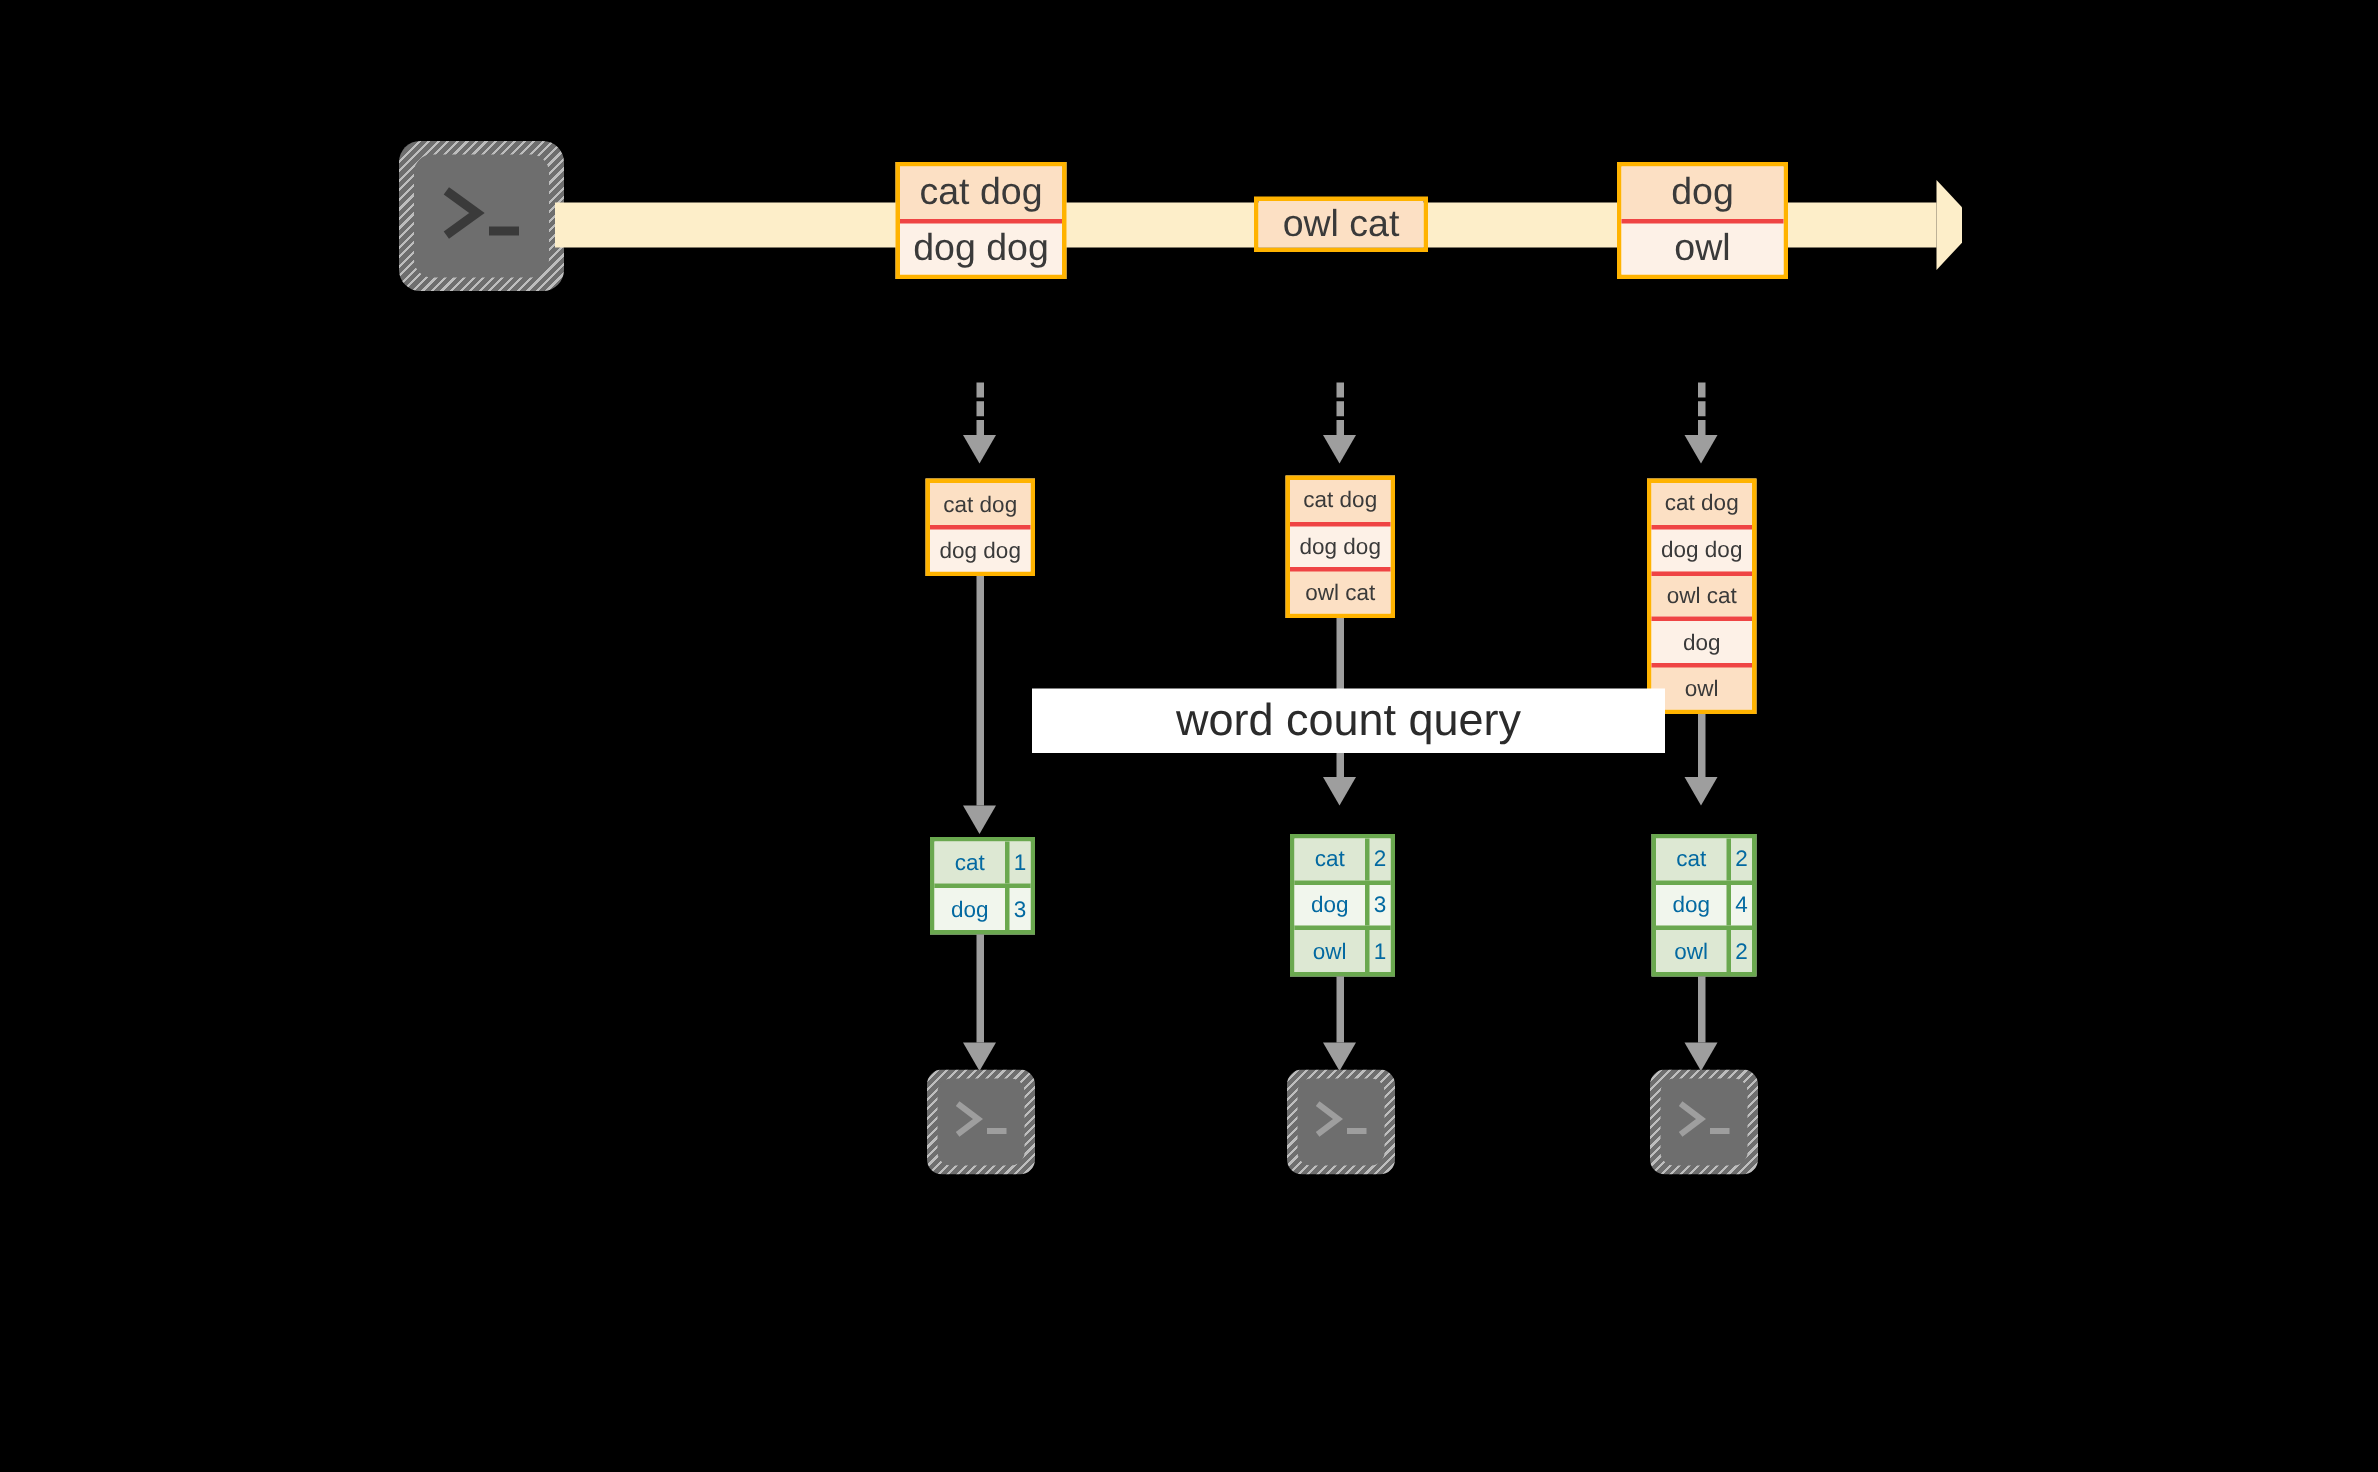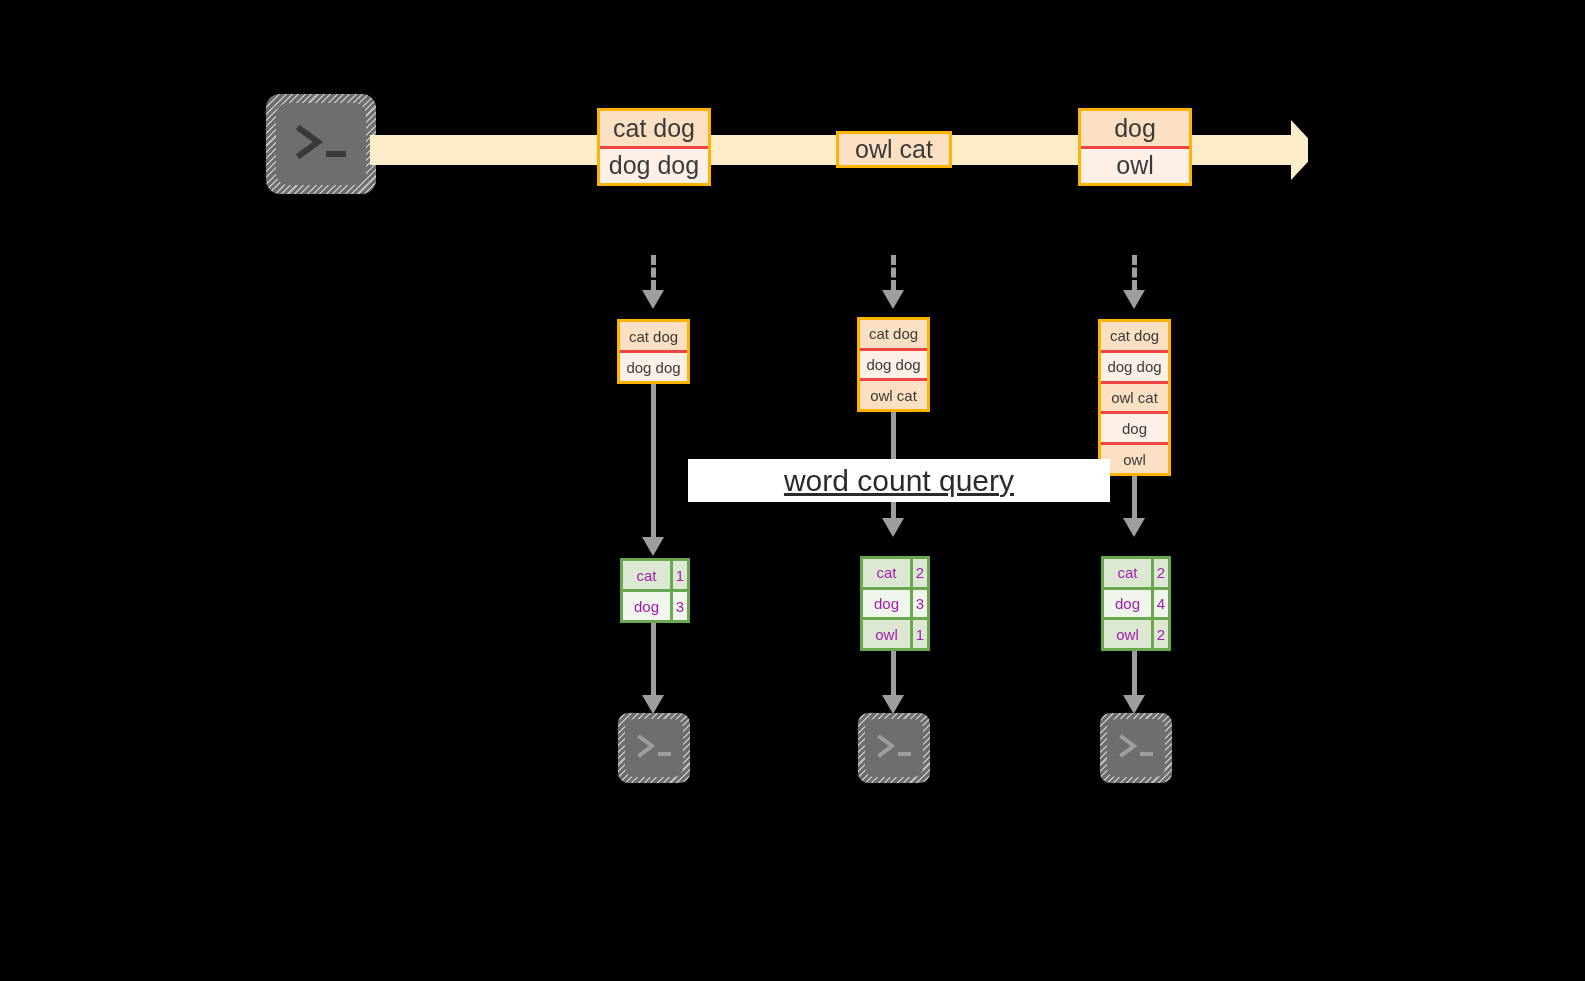--- a/index.html
+++ b/index.html
@@ -94,21 +94,21 @@
   .grow {
     flex: 1 1 auto;
     display: flex;
     box-sizing: border-box;
   }
   .grow + .grow { border-top: 3px solid #6aa84f; }
   .gcell {
     display: flex;
     align-items: center;
     justify-content: center;
-    color: #a21caf;
+    color: #0369a1;
     font-size: 15px;
     box-sizing: border-box;
   }
   .gcell.word { width: 47px; }
   .gcell.num  { flex: 1 1 auto; border-left: 3px solid #6aa84f; }
   .grow.dark  .gcell { background: #dde8d3; }
   .grow.light .gcell { background: #f1f6ed; }
 
   
   .conn-line {
@@ -133,21 +133,20 @@
   
   .query-label {
     position: absolute;
     background: #ffffff;
     color: #2b2b2b;
     display: flex;
     align-items: center;
     justify-content: center;
     font-size: 30px;
     white-space: nowrap;
-    text-decoration: underline;
   }
 </style>
 </head>
 <body>
 
 <div id="stage">
 
   <div class="terminal" style="left:266px; top:94px; width:110px; height:100px; border-radius:14px;">
     <div class="terminal-inner" style="left:10px; top:9px; right:10px; bottom:9px;"></div>
     <svg class="term-glyph" viewBox="0 0 110 100" width="110" height="100" style="left:0; top:0;">

